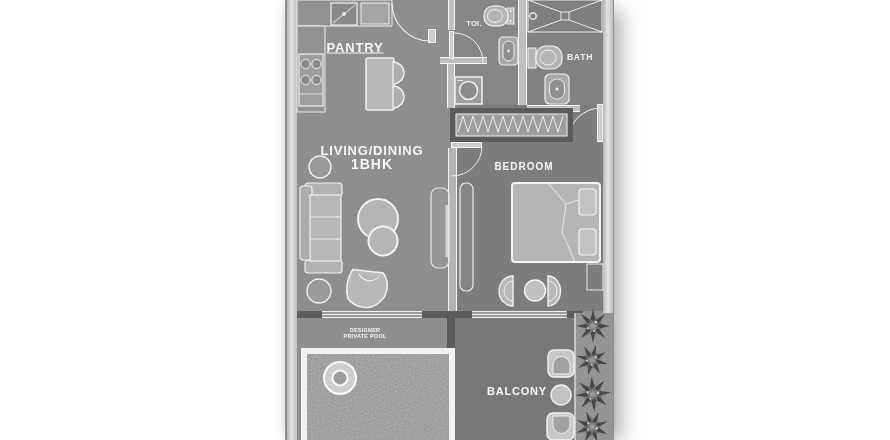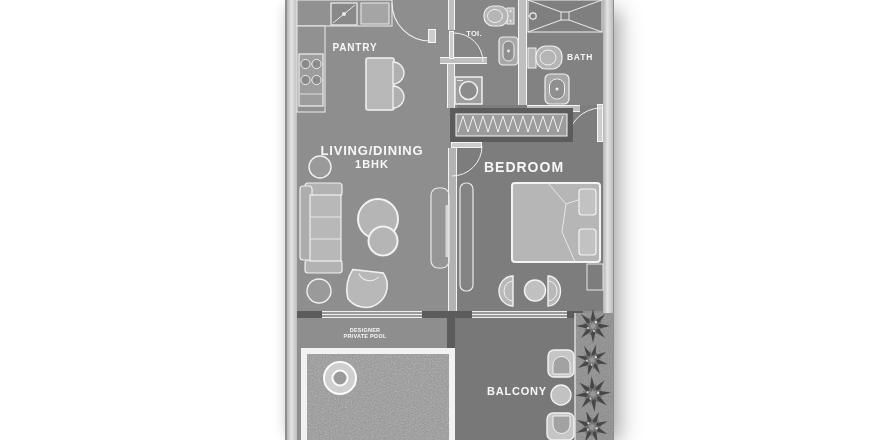--- a/index.html
+++ b/index.html
@@ -215,25 +215,25 @@
         <rect x="290" y="313" width="38" height="127" fill="#8c8c8c"></rect>
         <rect x="290" y="313" width="38" height="127" filter="url(#noisef)" opacity="0.35"></rect>
         <line x1="290" y1="313" x2="290" y2="440" stroke="#f0f0f0" stroke-width="1.2"></line>
         <use href="#plant" transform="translate(308,326)"></use>
         <use href="#plant" transform="translate(307,360) scale(0.95) rotate(15)"></use>
         <use href="#plant" transform="translate(308,394) scale(1.05) rotate(40)"></use>
         <use href="#plant" transform="translate(307,427) scale(0.98) rotate(70)"></use>
       </g>
     </svg>
 
-    <div class="rlabel" style="left:70px;top:48px;font-size:10px;">PANTRY</div>
-    <div class="rlabel" style="left:189px;top:34px;font-size:7.5px;letter-spacing:.3px;">TOI.</div>
+    <div class="rlabel" style="left:70px;top:48px;font-size:13px;text-decoration:underline;">PANTRY</div>
+    <div class="rlabel" style="left:189px;top:24px;font-size:7.5px;letter-spacing:.3px;">TOI.</div>
     <div class="rlabel" style="left:295px;top:58px;font-size:8.5px;text-align:right;">BATH</div>
     <div class="rlabel" style="left:87px;top:151px;font-size:13px;">LIVING/DINING</div>
-    <div class="rlabel" style="left:87px;top:164px;font-size:11px;letter-spacing:1px;">1BHK</div>
-    <div class="rlabel" style="left:239px;top:167px;font-size:14px;letter-spacing:1px;">BEDROOM</div>
+    <div class="rlabel" style="left:87px;top:164px;font-size:14px;letter-spacing:1px;">1BHK</div>
+    <div class="rlabel" style="left:239px;top:167px;font-size:10px;letter-spacing:1px;">BEDROOM</div>
     <div class="rlabel" style="left:80px;top:333px;font-size:8px;transform:translate(-50%,-50%) scale(0.68);letter-spacing:.4px;">
       <div>DESIGNER</div>
       <div>PRIVATE POOL</div>
     </div>
     <div class="rlabel" style="left:232px;top:391px;font-size:11px;">BALCONY</div>
   </div>
 </div>
 
 </body></html>

